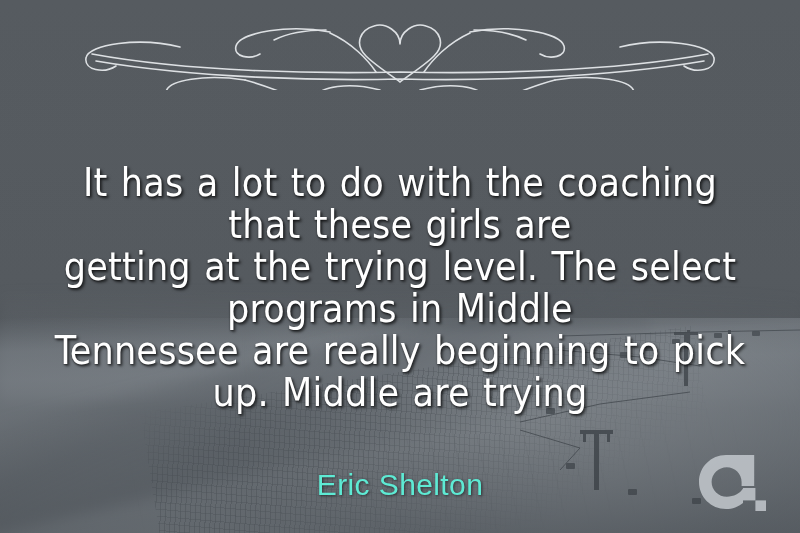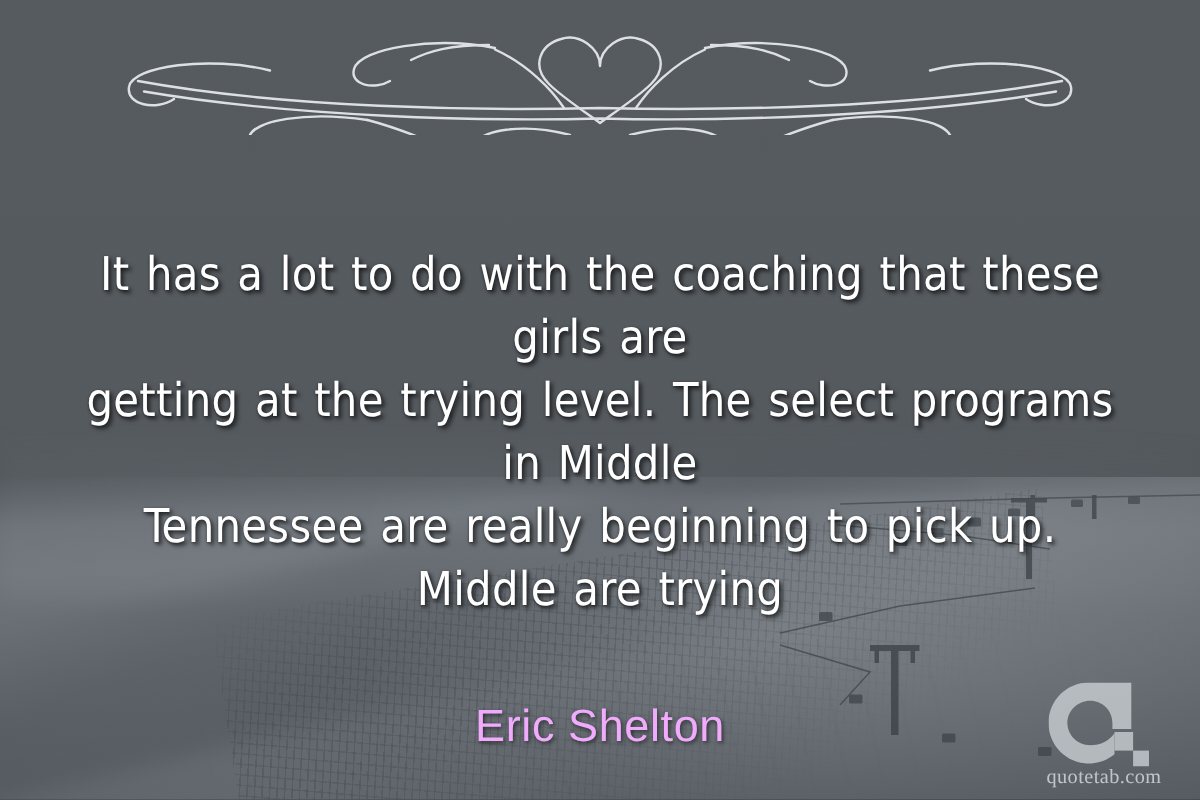--- a/index.html
+++ b/index.html
@@ -147,38 +147,38 @@
   }
 
   
   #quote {
     position:absolute;
     left:50px; top:162px;
     width:700px;
     text-align:center;
     font-family:"Liberation Sans Narrow","DejaVu Sans Condensed","Liberation Sans", sans-serif;
     font-stretch:condensed;
-    font-size:31px;
+    font-size:39px;
     line-height:42px;
     color:#ffffff;
     letter-spacing:0.2px;
     text-shadow:2px 2px 3px rgba(0,0,0,0.62), 0 1px 2px rgba(0,0,0,0.5);
     word-spacing:2px;
   }
 
   
   #author {
     position:absolute;
     left:0; top:468px;
     width:800px;
     text-align:center;
     font-family:"Liberation Sans", sans-serif;
     font-size:30px;
     font-weight:400;
-    color:#f0abfc;
+    color:#5eead4;
     letter-spacing:0.4px;
     text-shadow:1px 1px 3px rgba(0,0,0,0.55);
   }
 
   
   #watermark {
     position:absolute;
     right:10px; bottom:4px;
     width:108px; height:74px;
     text-align:center;
@@ -300,16 +300,15 @@
       <g fill="#c7ccd1" opacity="0.82">
 
         <path d="M27 0 C12 0 0 12 0 27 C0 42 12 54 27 54 C33.5 54 39.4 51.7 44 47.9 L44 33.6
                  C40.9 38.6 34.7 41.8 27.8 41.8 C19.6 41.8 12.6 35.2 12.6 27
                  C12.6 18.8 19.6 12.2 27.8 12.2 C36 12.2 42.6 18.8 42.6 27 L42.6 31 L55.2 31 L55.2 0 Z"></path>
 
         <rect x="44" y="33" width="12.4" height="12.4"></rect>
         <rect x="56.4" y="45.4" width="10.6" height="10.6"></rect>
       </g>
     </svg>
-    <span id="wm-text">quotetab.com</span>
   </div>
 
 </div>
 
 </body></html>

